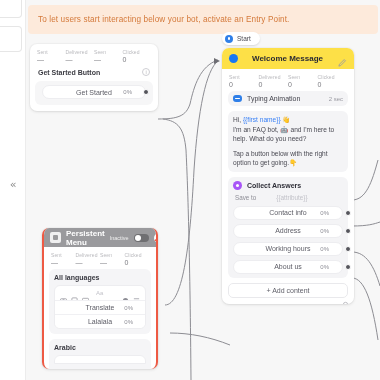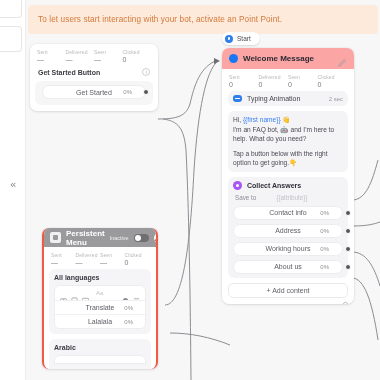--- a/index.html
+++ b/index.html
@@ -141,21 +141,21 @@
   .pill-port.err {
     background: #ffffff; border: 1.5px solid #e8523f;
   }
 
   
   #card-fb { left: 30px; top: 44px; width: 128px; }
   #card-fb .pill-wrap { background:#f6f6f7; border-radius:6px; margin:0 5px 6px 5px; padding:4px 0 1px 0; }
 
   
   #card-welcome { left: 222px; top: 48px; width: 132px; }
-  #card-welcome .card-head { background: #fca5a5; height: 21px; padding: 0 7px; }
+  #card-welcome .card-head { background: #fde047; height: 21px; padding: 0 7px; text-align: center; }
   .blue-dot { width: 9px; height: 9px; border-radius: 50%; background: #1877f2; flex:0 0 auto;}
   .welcome-title { font-size: 8px; color: #2b2b33; font-weight: bold; flex:1 1 auto; }
   .edit-icon { width: 10px; height: 10px; color:#9b9ba2; flex:0 0 auto; }
   .inner-block {
     margin: 0 6px 5px 6px;
     background: #f4f4f6;
     border-radius: 6px;
     padding: 4px 5px;
   }
   .typing-row { display:flex; align-items:center; gap:5px; }
@@ -265,21 +265,21 @@
     <path d="M214,58 l6,3 -6,3 z" fill="#6e6e74" stroke="none"></path>
   </svg>
 
   <div class="left-rail">
     <div class="rail-stub a"></div>
     <div class="rail-stub b"></div>
   </div>
   <div class="collapse-btn">«</div>
 
   <div class="banner">
-    <span class="banner-text">To let users start interacting with your bot, activate an Point Point.</span>
+    <span class="banner-text">To let users start interacting below your bot, activate an Entry Point.</span>
   </div>
 
   <div class="start-pill">
     <span class="start-icon"></span>
     <span class="start-label">Start</span>
   </div>
 
   <div class="card" id="card-fb">
     <div class="stats">
       <div class="stat">

